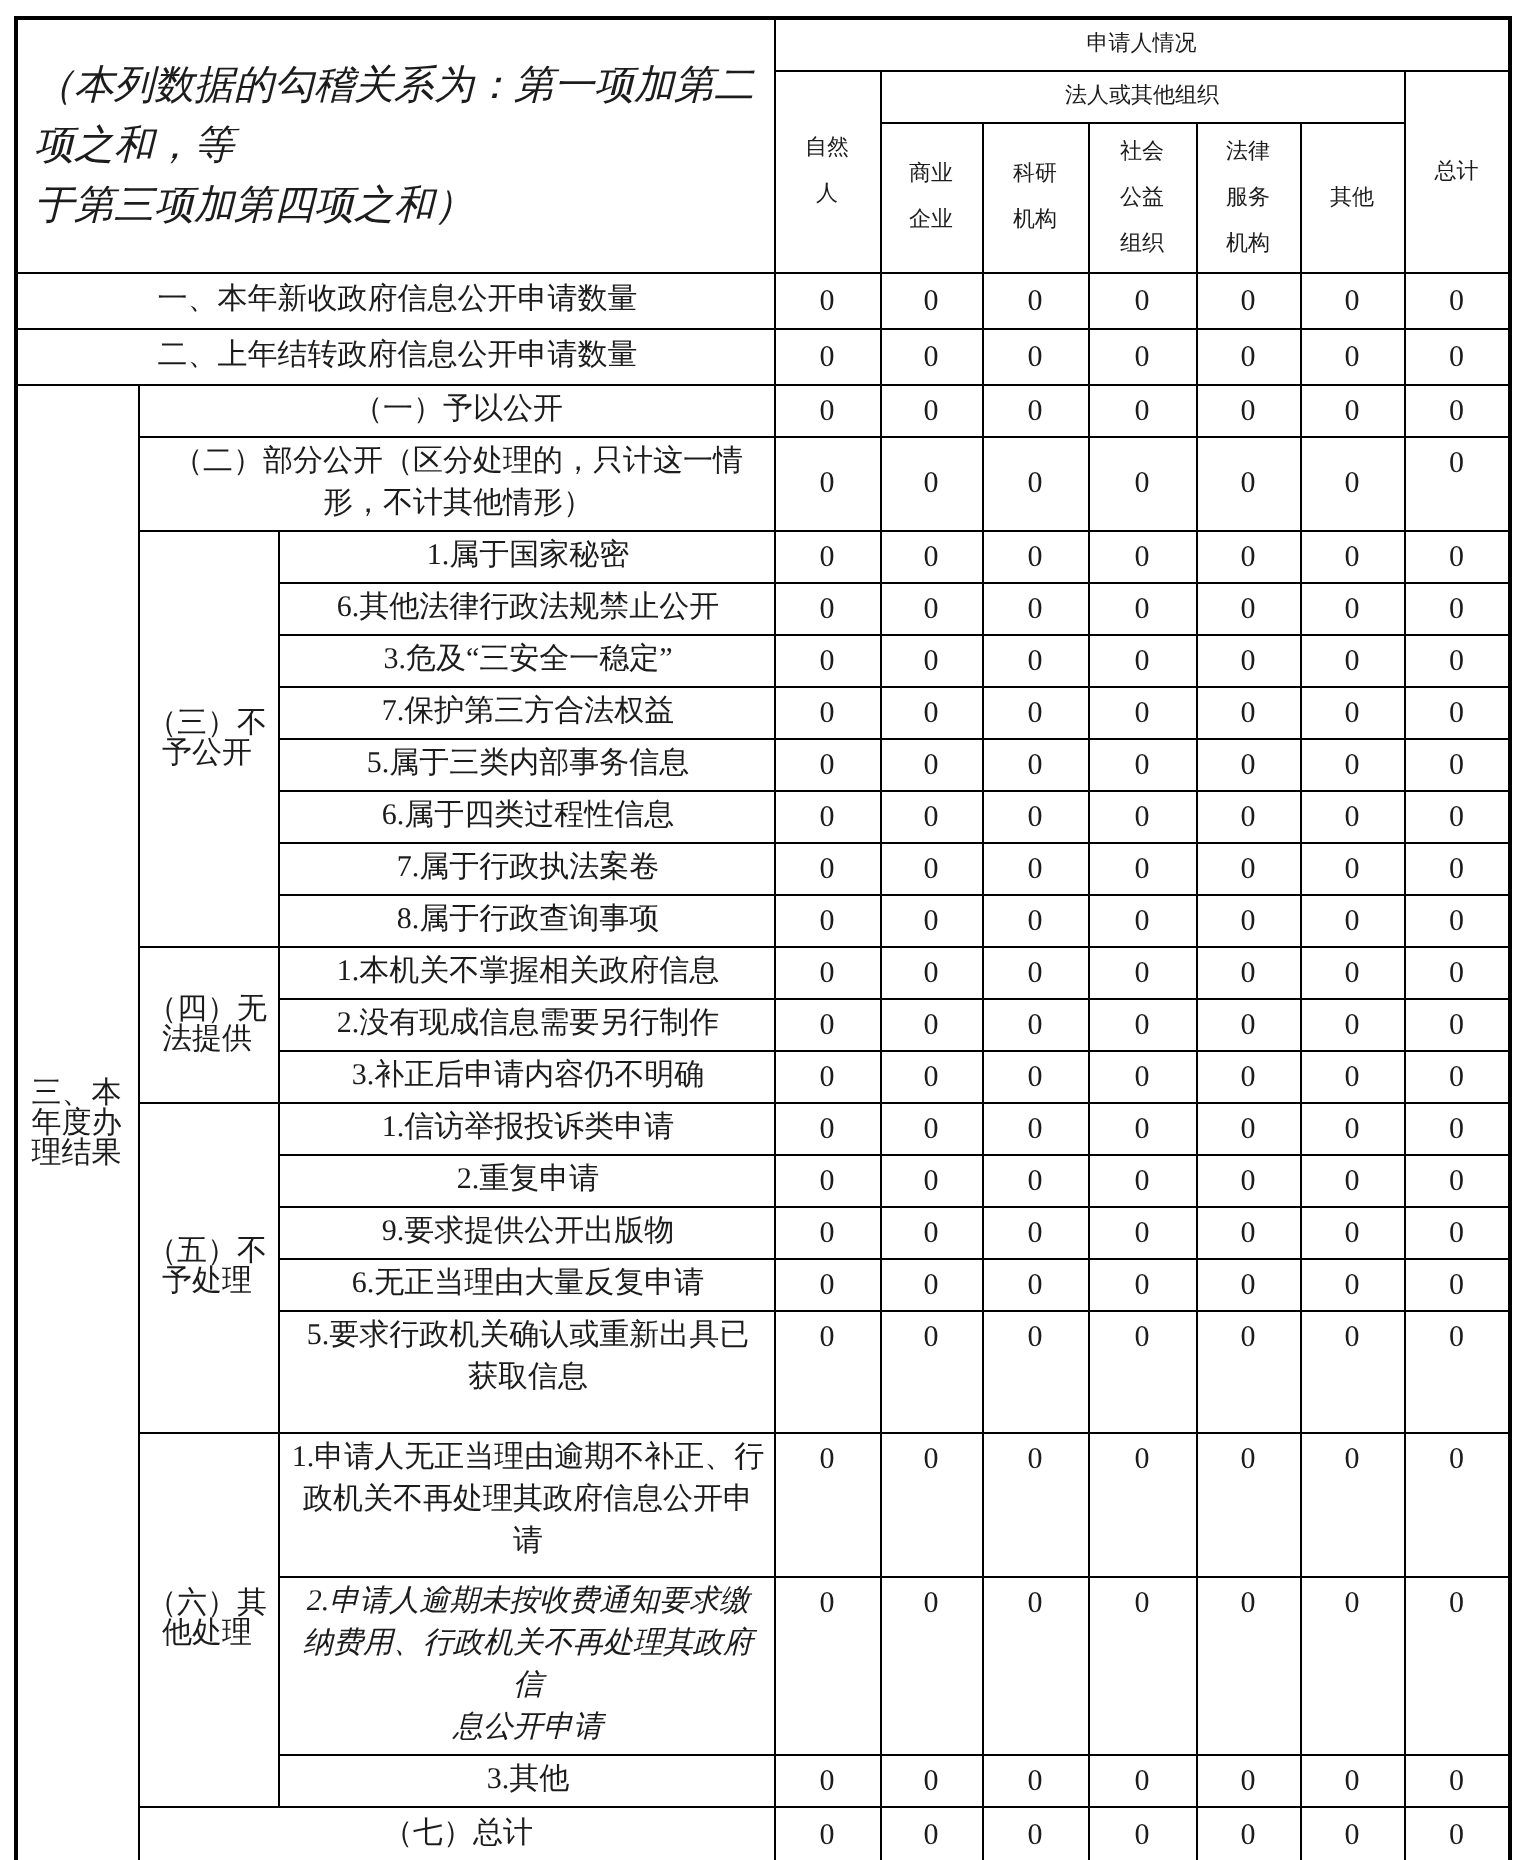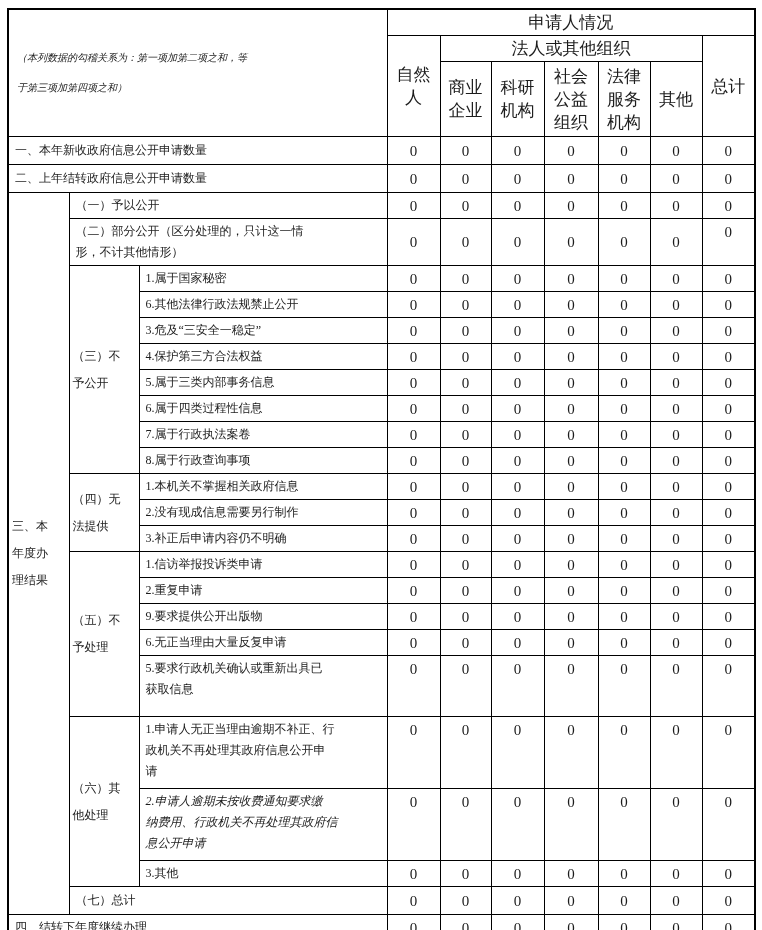--- a/index.html
+++ b/index.html
@@ -21,46 +21,46 @@
   td{
     border:1px solid #000;
     padding:0;
     vertical-align:middle;
     overflow:hidden;
     background:#fff;
   }
   
   td.hc{
     text-align:center;
-    font-size:17px;
+    font-size:11px;
     line-height:23px;
     white-space:pre-line;
-    padding:1px 0;
+    padding:1px 10px;
     margin-left:35px;
   }
   td.note{
     font-style:italic;
-    font-size:10px;
+    font-size:20px;
     line-height:30px;
     white-space:pre-line;
     word-break:break-all;
     padding:2px 6px 2px 8px;
     text-align:left;
     vertical-align:middle;
   }
   
   td.label{
-    font-size:12px;
+    font-size:15px;
     line-height:21px;
-    text-align:left;
+    text-align:center;
     white-space:pre-line;
     word-break:break-all;
     padding:2px 4px 2px 6px;
   }
-  td.seclabel{ line-height:27px; padding-left:3px; }
+  td.seclabel{ line-height:15px; padding-left:3px; }
   
   td.num{
     text-align:center;
     font-size:15px;
     line-height:18px;
   }
   tr.top td.num{ vertical-align:top; padding-top:4px; }
   tr.last-top td.num:last-child{ vertical-align:top; padding-top:4px; }
   
   tr.h25{height:25px} tr.h24{height:24px} tr.h75{height:75px}
@@ -184,21 +184,21 @@
       <td class="label">3.危及“三安全一稳定”</td>
     <td class="num">0</td>
           <td class="num">0</td>
           <td class="num">0</td>
           <td class="num">0</td>
           <td class="num">0</td>
           <td class="num">0</td>
           <td class="num">0</td>
         </tr>
     <tr class="h26">
-      <td class="label">4.保护第三方合法权益</td>
+      <td class="label">7.保护第三方合法权益</td>
     <td class="num">0</td>
           <td class="num">0</td>
           <td class="num">0</td>
           <td class="num">0</td>
           <td class="num">0</td>
           <td class="num">0</td>
           <td class="num">0</td>
         </tr>
     <tr class="h26">
       <td class="label">5.属于三类内部事务信息</td>

